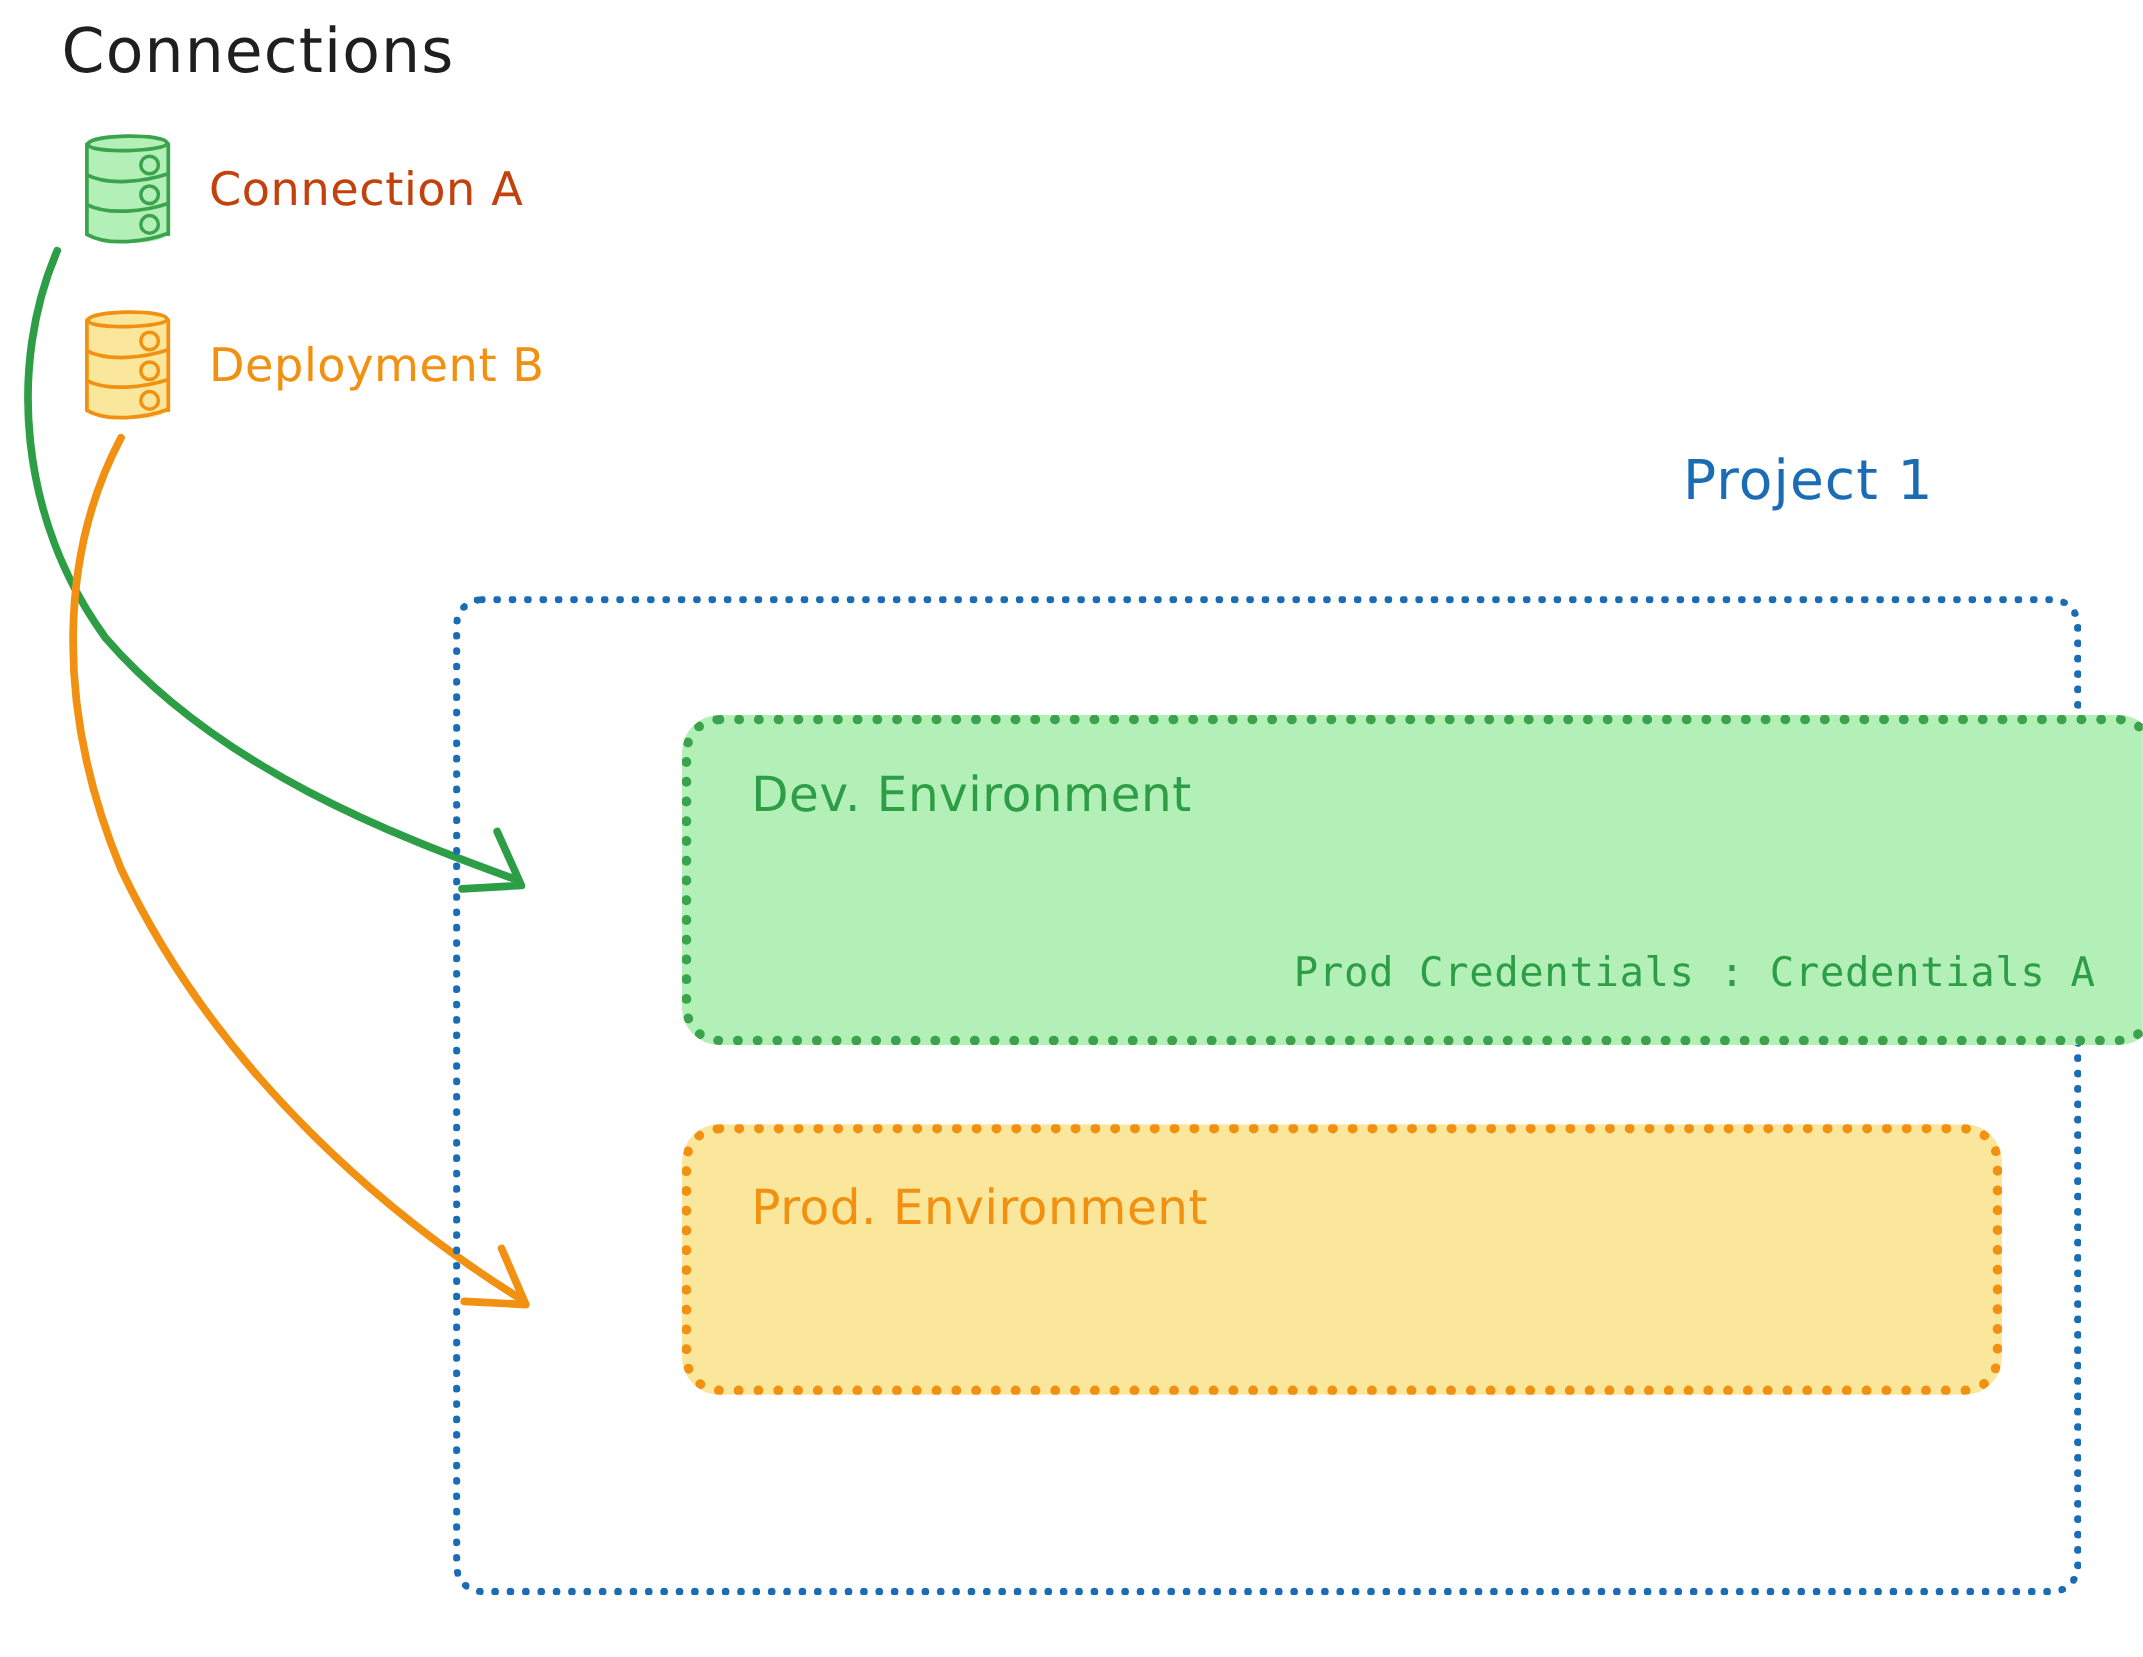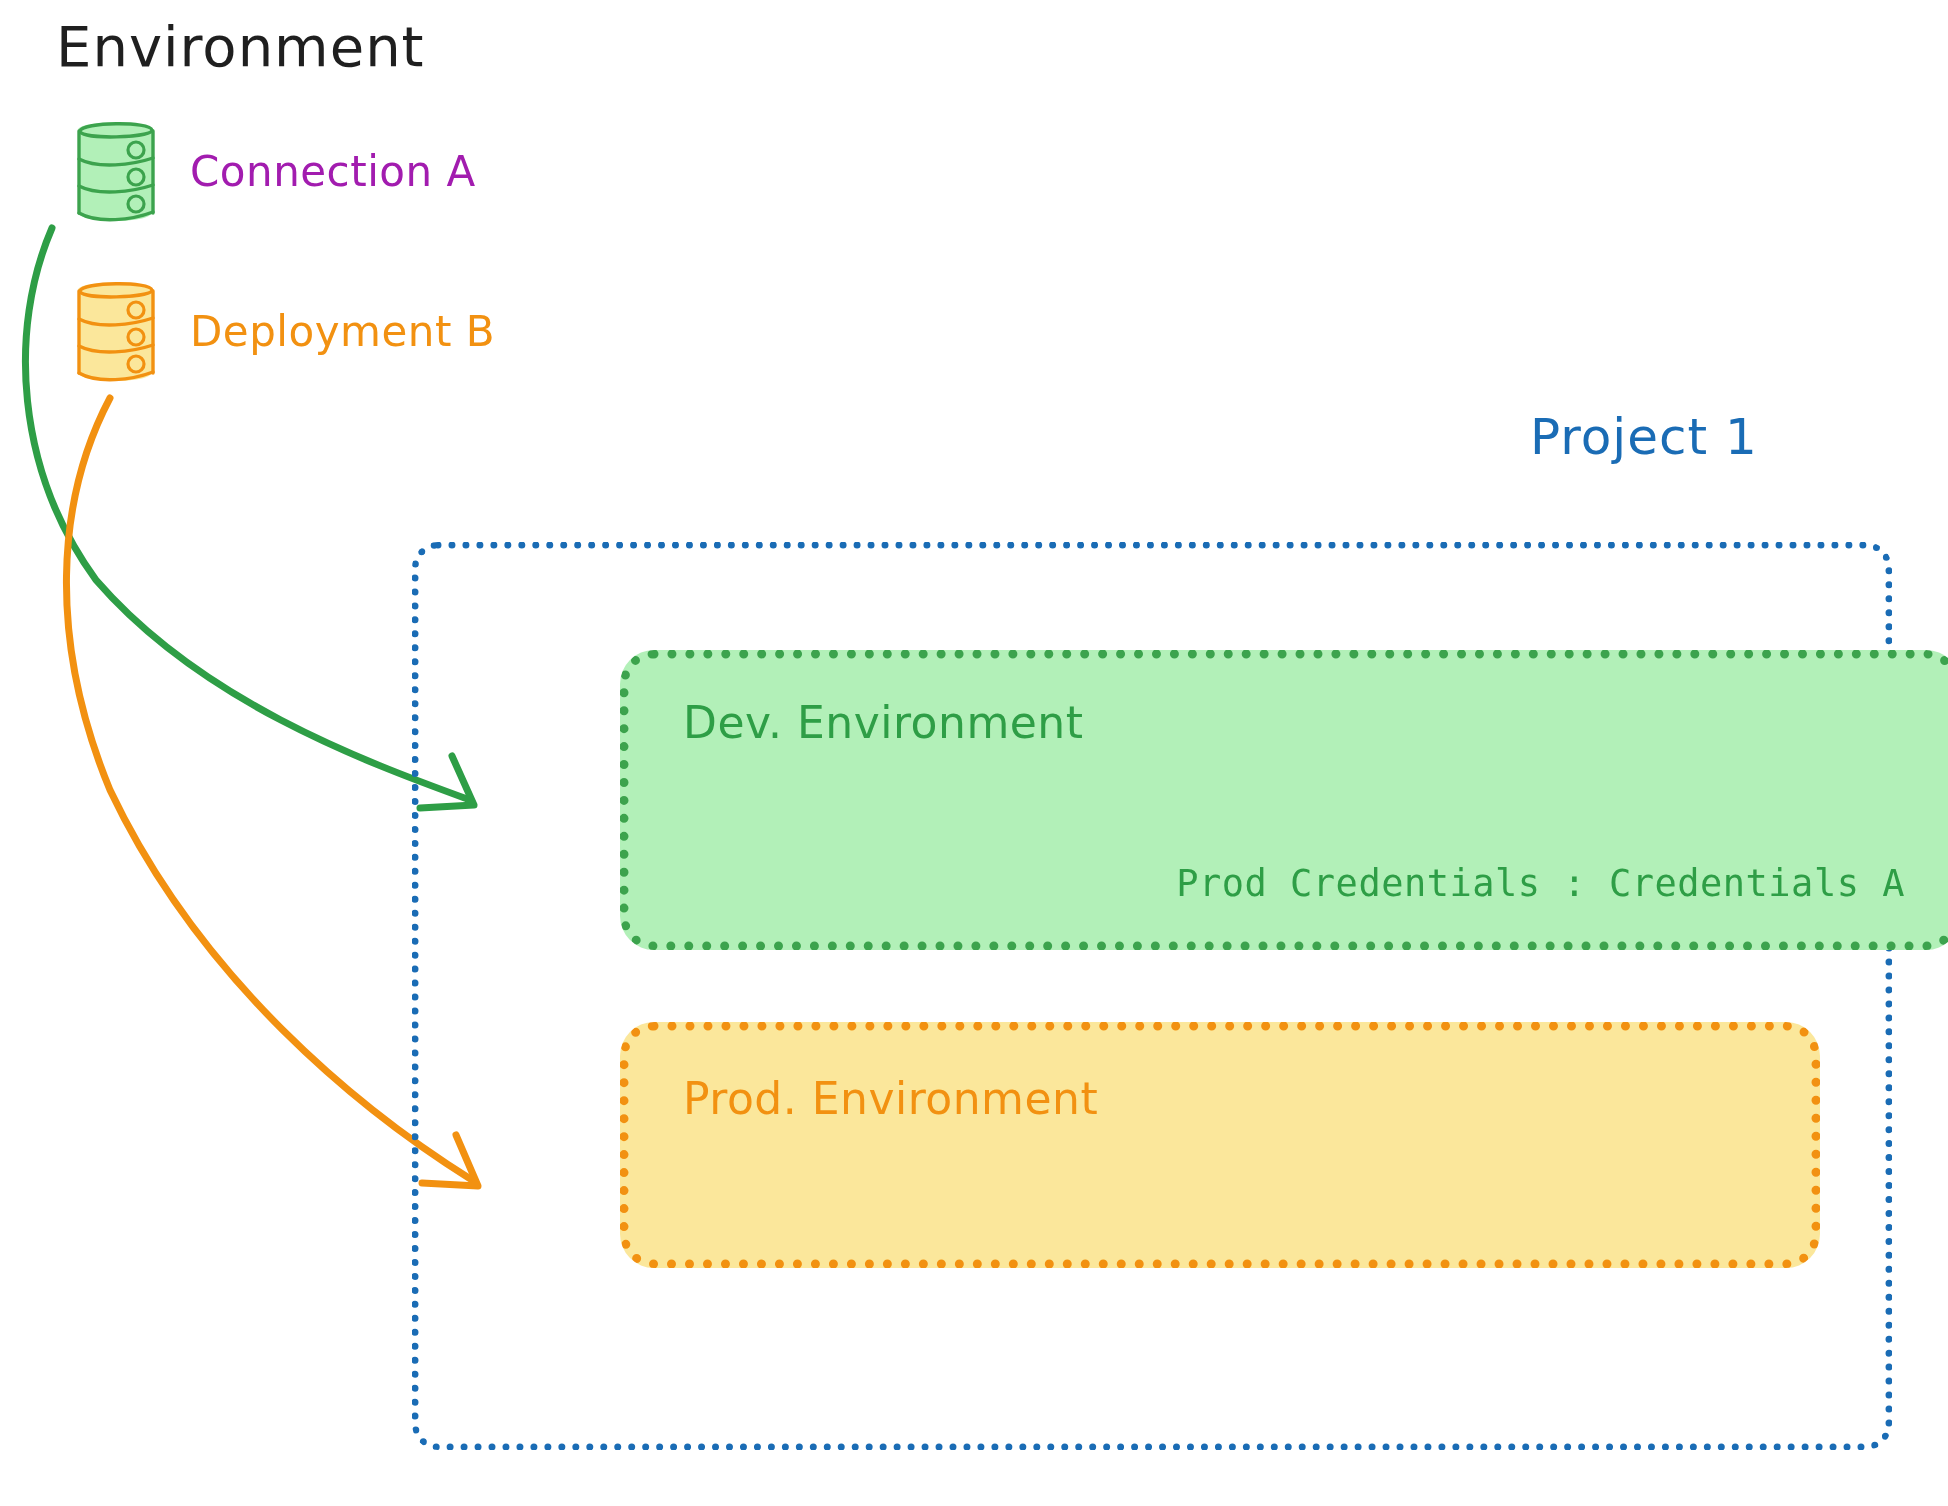--- a/index.html
+++ b/index.html
@@ -60,21 +60,21 @@
     flex: 0 0 auto;
     display: block;
   }
 
   .conn-label {
     font-family: "DejaVu Sans", sans-serif;
     font-size: 42px;
     letter-spacing: 0.5px;
     white-space: nowrap;
   }
-  .conn-label.green  { color: #a21caf; }
+  .conn-label.green  { color: #c2410c; }
   .conn-label.orange { color: #F29111; }
 
   
   #project-title {
     position: absolute;
     left: 1530px;
     top: 408px;
     font-family: "DejaVu Sans", sans-serif;
     font-size: 50px;
     letter-spacing: 1px;
@@ -153,21 +153,21 @@
     </g>
 
     <g>
       <path d="M 110 398
                C 56 500, 48 640, 110 790
                C 200 980, 360 1110, 472 1180" fill="none" stroke="#F29111" stroke-width="7" stroke-linecap="round" stroke-linejoin="round"></path>
       <path d="M 422 1183 L 478 1186 L 456 1135" fill="none" stroke="#F29111" stroke-width="7" stroke-linecap="round" stroke-linejoin="round"></path>
     </g>
   </svg>
 
-  <div class="connections-title">Environment</div>
+  <div class="connections-title">Connections</div>
 
   <div class="conn-row" id="conn-row-a">
     <svg class="db-icon" viewBox="0 0 96 118">
 
       <path d="M 10 18 C 10 8, 84 8, 84 18 L 84 100 C 84 112, 10 112, 10 100 Z" fill="#B2F0B8"></path>
 
       <path d="M 12 19 C 14 10, 82 9, 84 18 C 84 26, 13 28, 12 19 Z" fill="none" stroke="#3CA34D" stroke-width="3.4" stroke-linecap="round"></path>
       <path d="M 11 19 L 11 101" fill="none" stroke="#3CA34D" stroke-width="3.4" stroke-linecap="round"></path>
       <path d="M 85 19 L 85 101" fill="none" stroke="#3CA34D" stroke-width="3.4" stroke-linecap="round"></path>
       <path d="M 11 47 C 30 57, 64 53, 85 46" fill="none" stroke="#3CA34D" stroke-width="3.4" stroke-linecap="round"></path>

